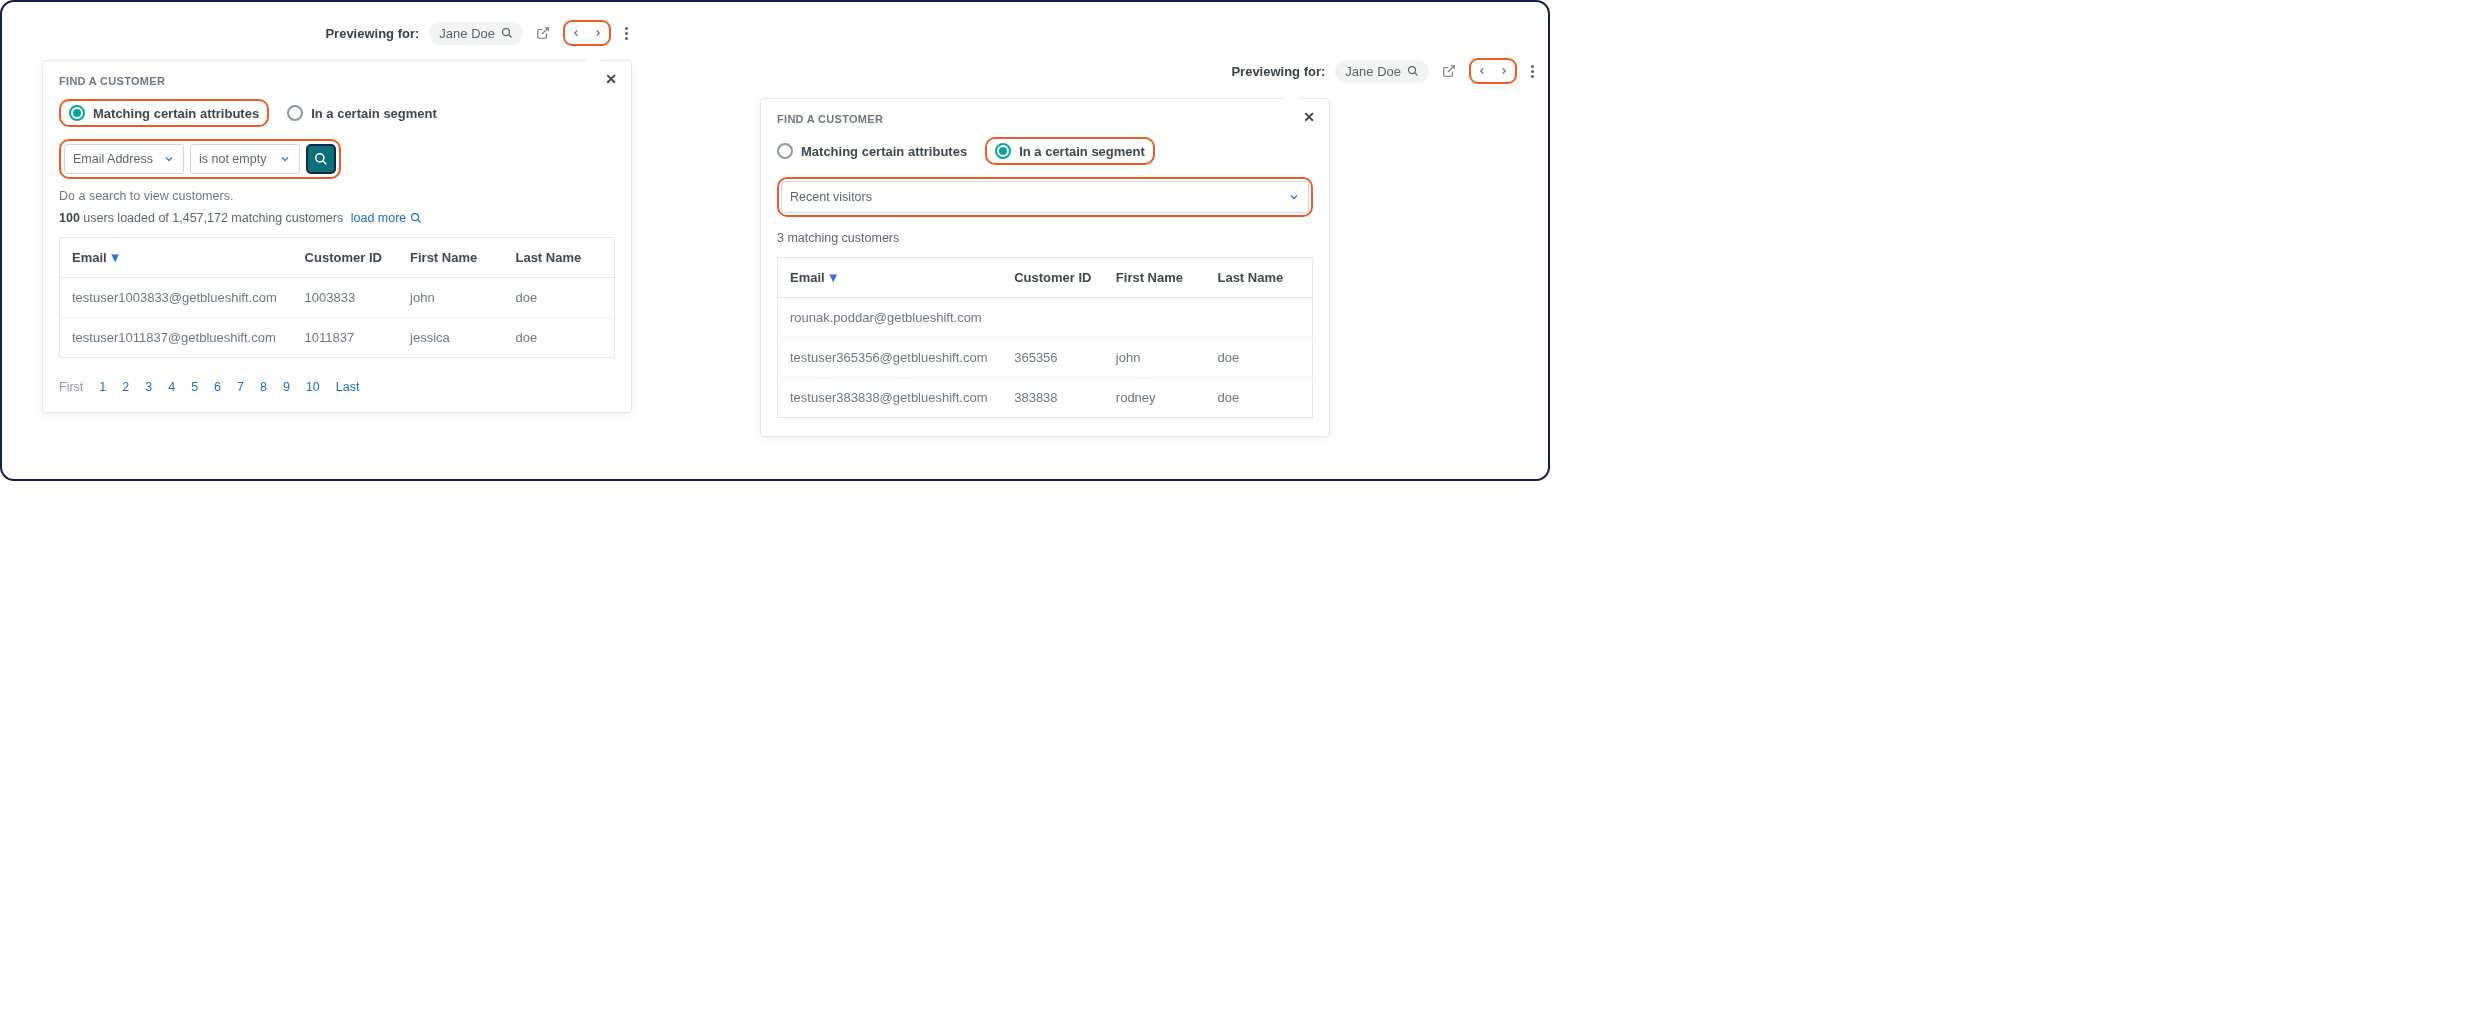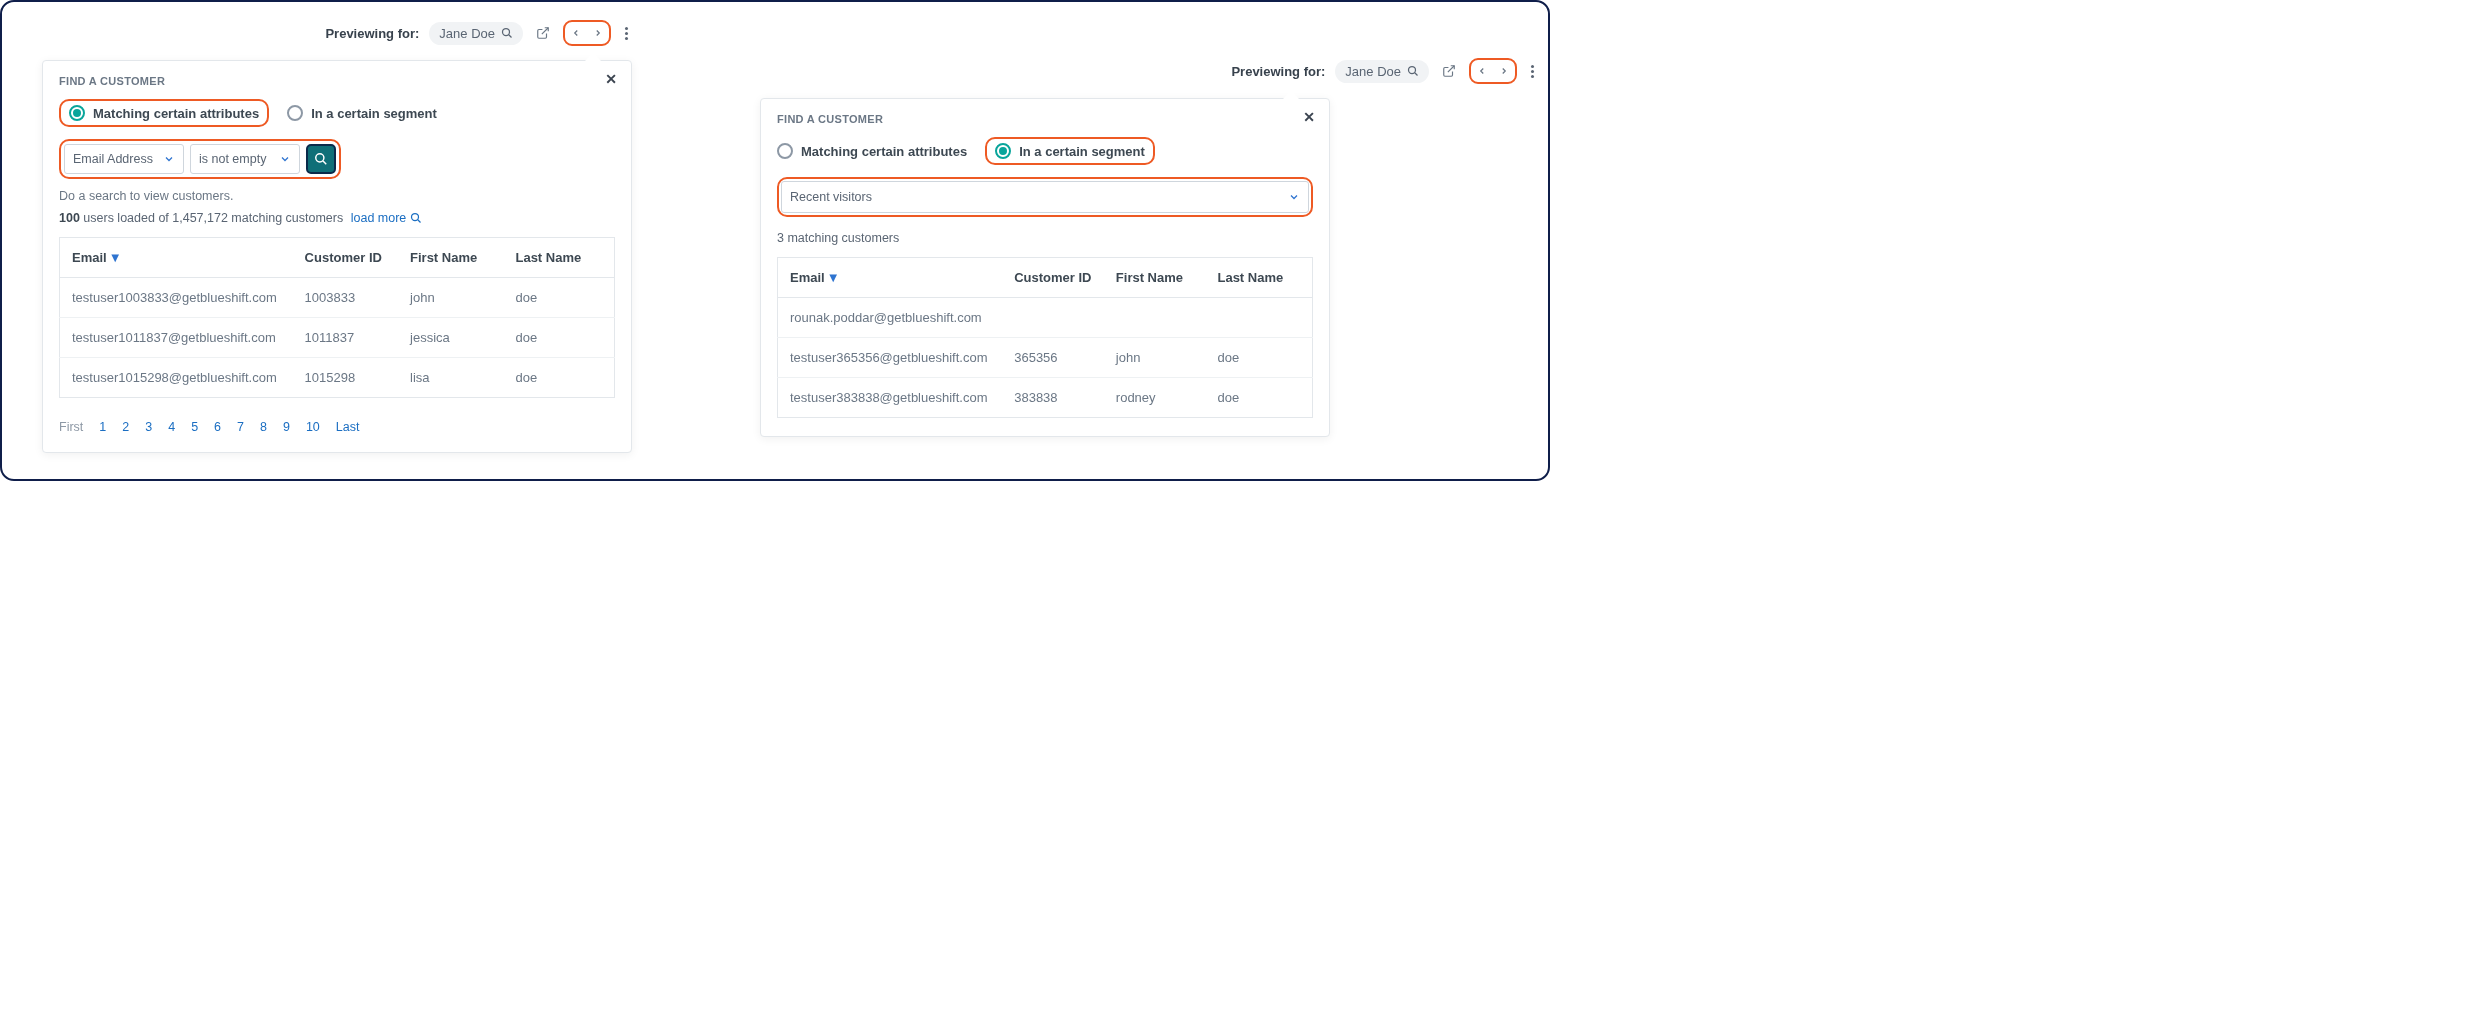--- a/index.html
+++ b/index.html
@@ -350,26 +350,20 @@
             <tr>
               <td>testuser1003833@getblueshift.com</td>
               <td>1003833</td>
               <td>john</td>
               <td>doe</td>
             </tr>
             <tr>
               <td>testuser1011837@getblueshift.com</td>
               <td>1011837</td>
               <td>jessica</td>
-              <td>doe</td>
-            </tr>
-            <tr>
-              <td>testuser1015298@getblueshift.com</td>
-              <td>1015298</td>
-              <td>lisa</td>
               <td>doe</td>
             </tr>
           </tbody>
       </table>
 
       <div class="pager">
         <span class="muted">First</span>
         <span id="pages" style="display: inline-flex; gap: 16px;">
             <span>1</span>
             <span>2</span>

